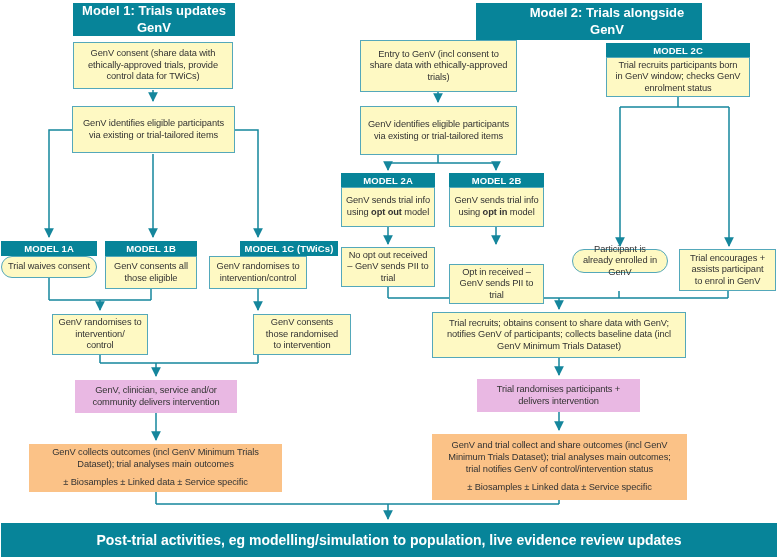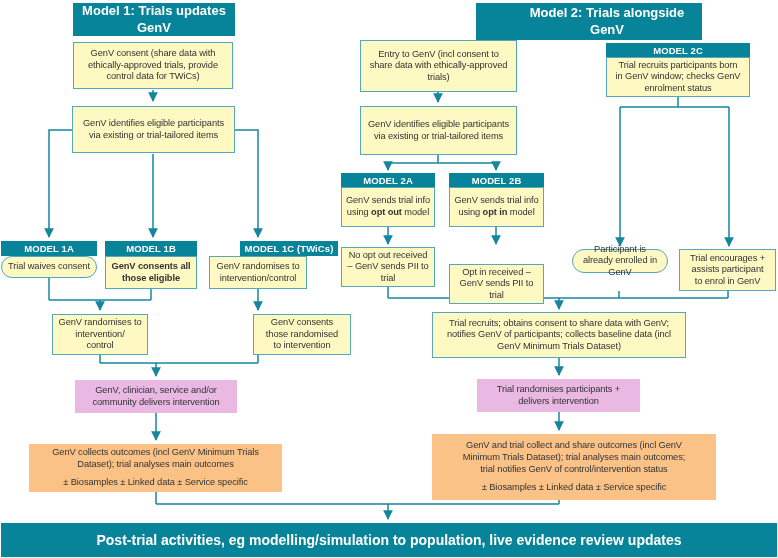--- a/index.html
+++ b/index.html
@@ -93,21 +93,21 @@
     <span class="bodytxt pre">GenV identifies eligible participants
 via existing or trial-tailored items</span>
   </div>
 
   <div class="abs tab flex" style="left:1px;top:241px;width:96px;height:15px;">MODEL 1A</div>
   <div class="abs wbox flex" style="left:1px;top:256px;width:96px;height:22px;border-radius:11px;">
     <span class="bodytxt pre">Trial waives consent</span>
   </div>
 
   <div class="abs tab flex" style="left:105px;top:241px;width:92px;height:15px;">MODEL 1B</div>
-  <div class="abs wbox flex" style="left:105px;top:256px;width:92px;height:33px;font-weight:bold;">
+  <div class="abs wbox flex" style="left:105px;top:256px;width:92px;height:33px;">
     <span class="bodytxt pre">GenV consents all
 those eligible</span>
   </div>
 
   <div class="abs tab flex" style="left:209px;top:241px;width:98px;height:15px;margin-left:31px;">MODEL 1C (TWiCs)</div>
   <div class="abs wbox flex" style="left:209px;top:256px;width:98px;height:33px;">
     <span class="bodytxt pre">GenV randomises to
 intervention/control</span>
   </div>
 
@@ -196,21 +196,21 @@
     <span class="bodytxt pre">Trial recruits; obtains consent to share data with GenV;
 notifies GenV of participants; collects baseline data (incl
 GenV Minimum Trials Dataset)</span>
   </div>
 
   <div class="abs pink flex" style="left:477px;top:379px;width:163px;height:33px;">
     <span class="bodytxt pre">Trial randomises participants +
 delivers intervention</span>
   </div>
 
-  <div class="abs orange flex" style="left:432px;top:434px;width:284px;height:66px;">
+  <div class="abs orange flex" style="left:432px;top:434px;width:255px;height:66px;">
     <span class="bodytxt pre">GenV and trial collect and share outcomes (incl GenV
 Minimum Trials Dataset); trial analyses main outcomes;
 trial notifies GenV of control/intervention status</span>
     <span class="gap"></span>
     <span class="bodytxt pre">± Biosamples ± Linked data ± Service specific</span>
   </div>
 
   <div class="abs banner flex" style="left:1px;top:523px;width:776px;height:34px;">Post-trial activities, eg modelling/simulation to population, live evidence review updates</div>
 
 </div>

